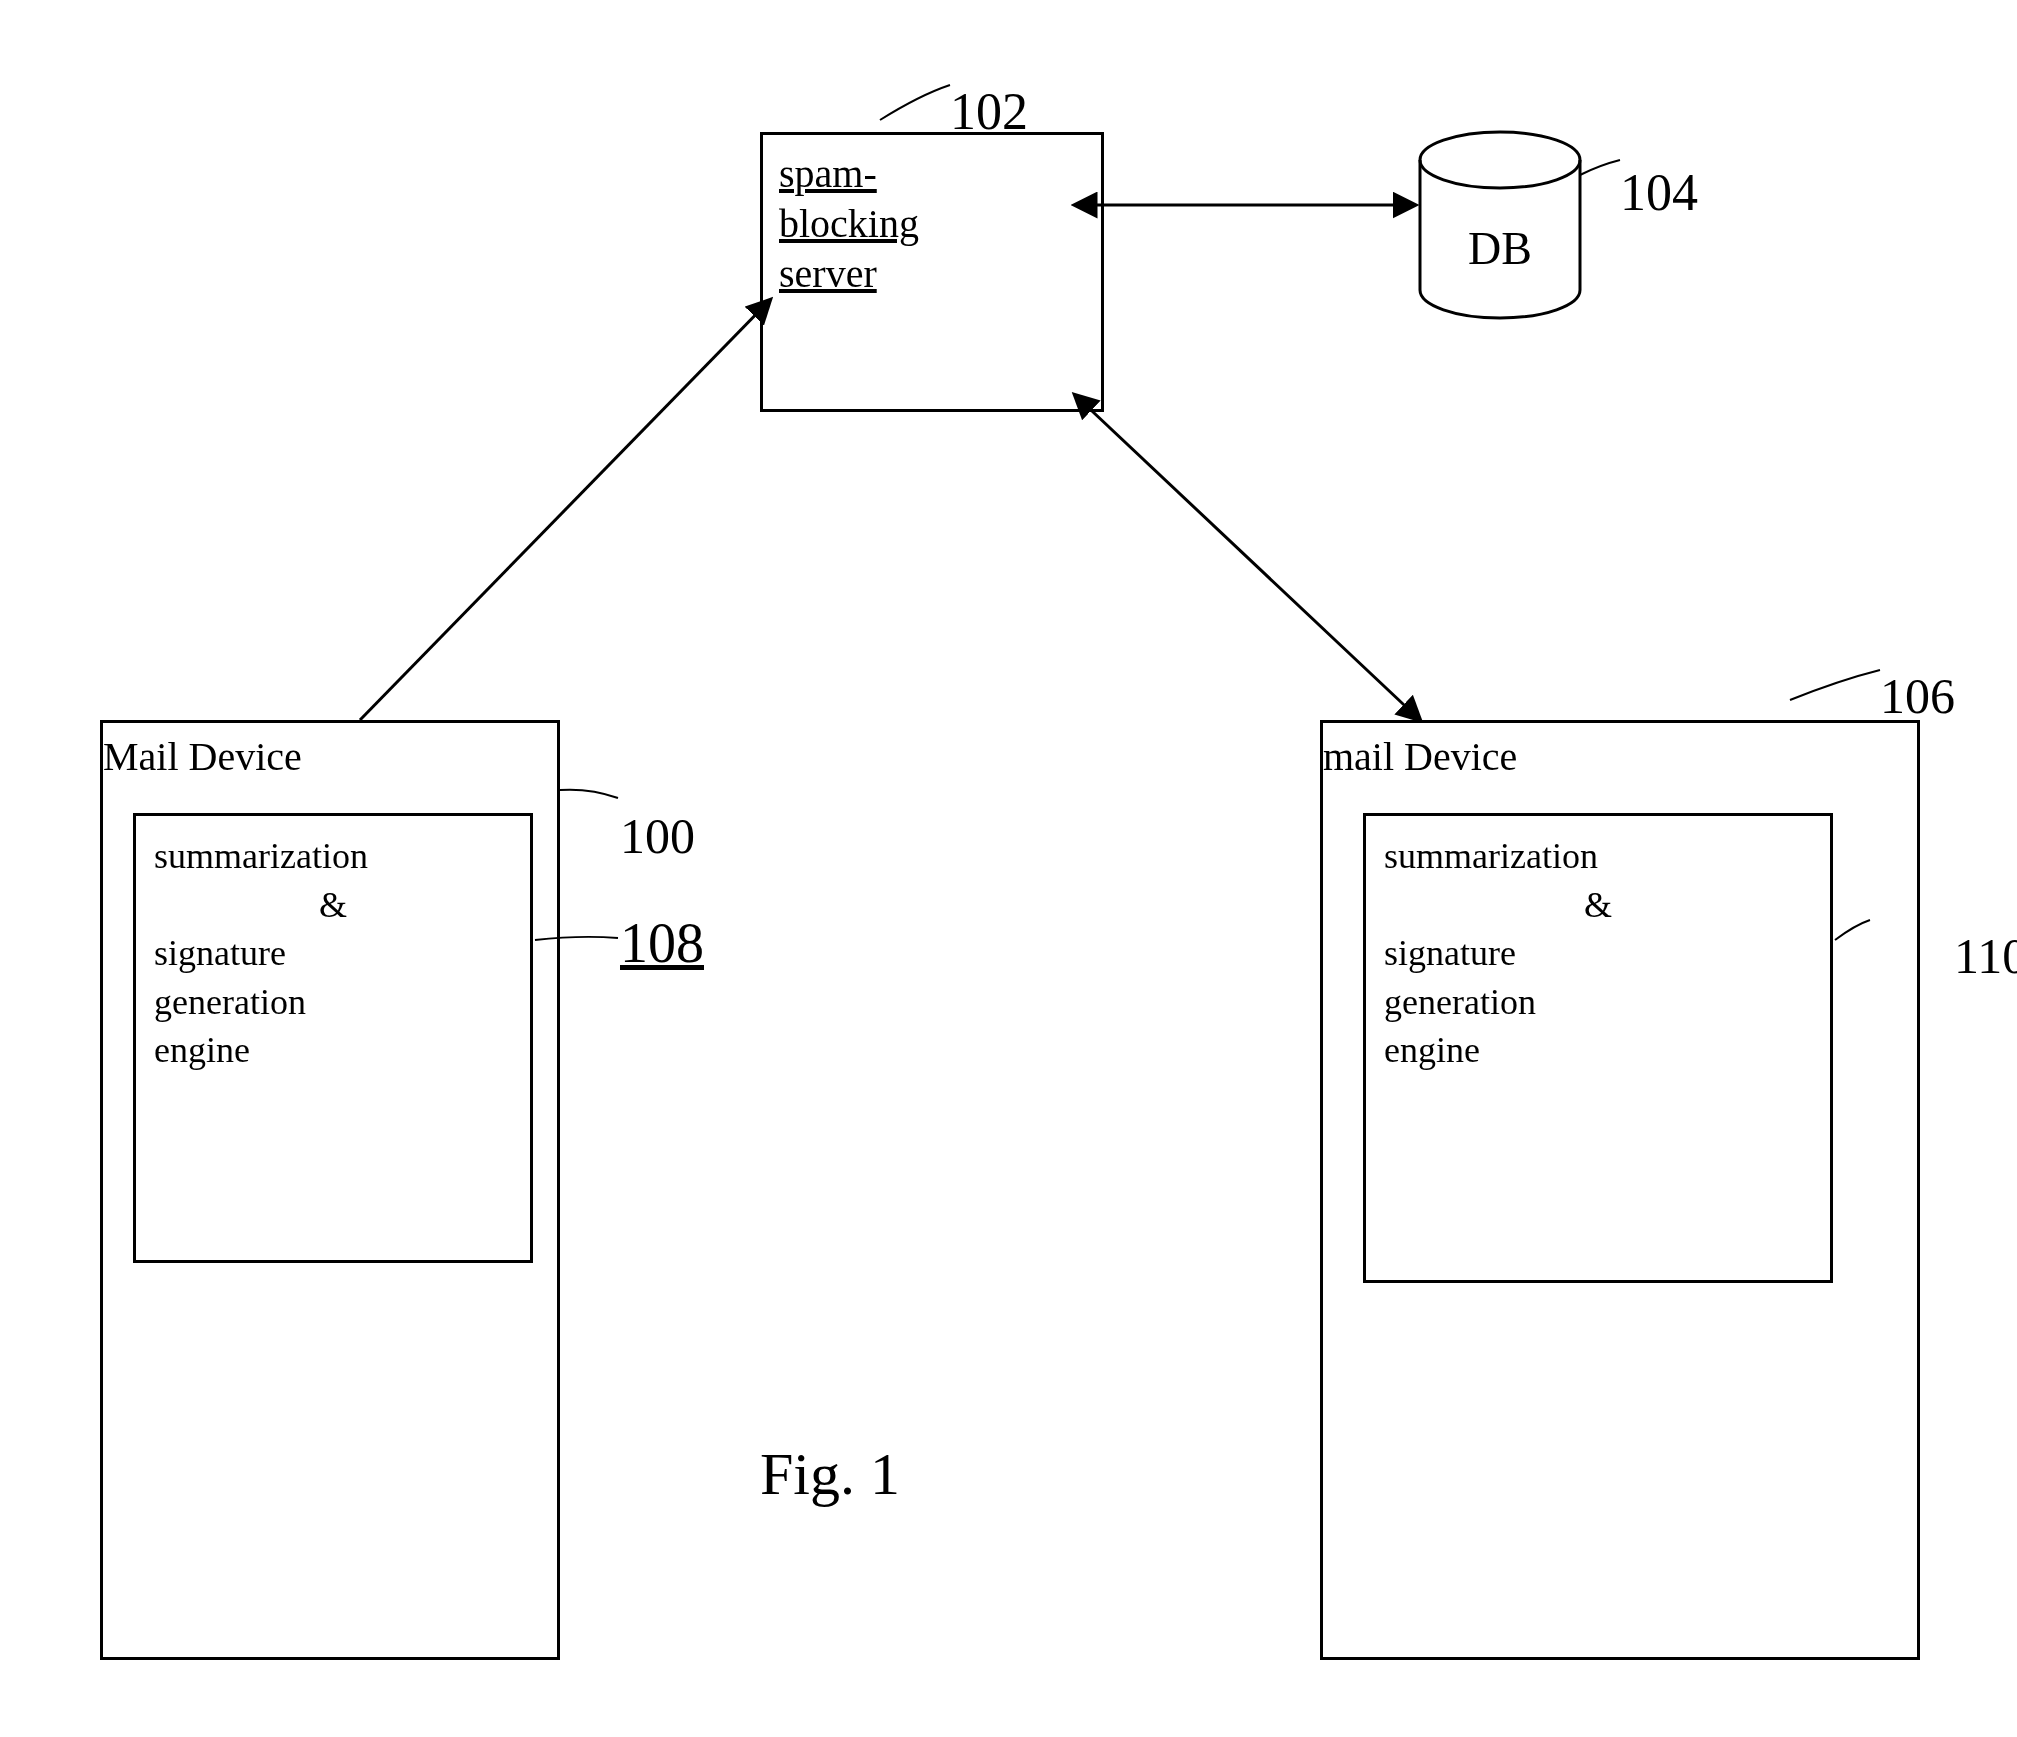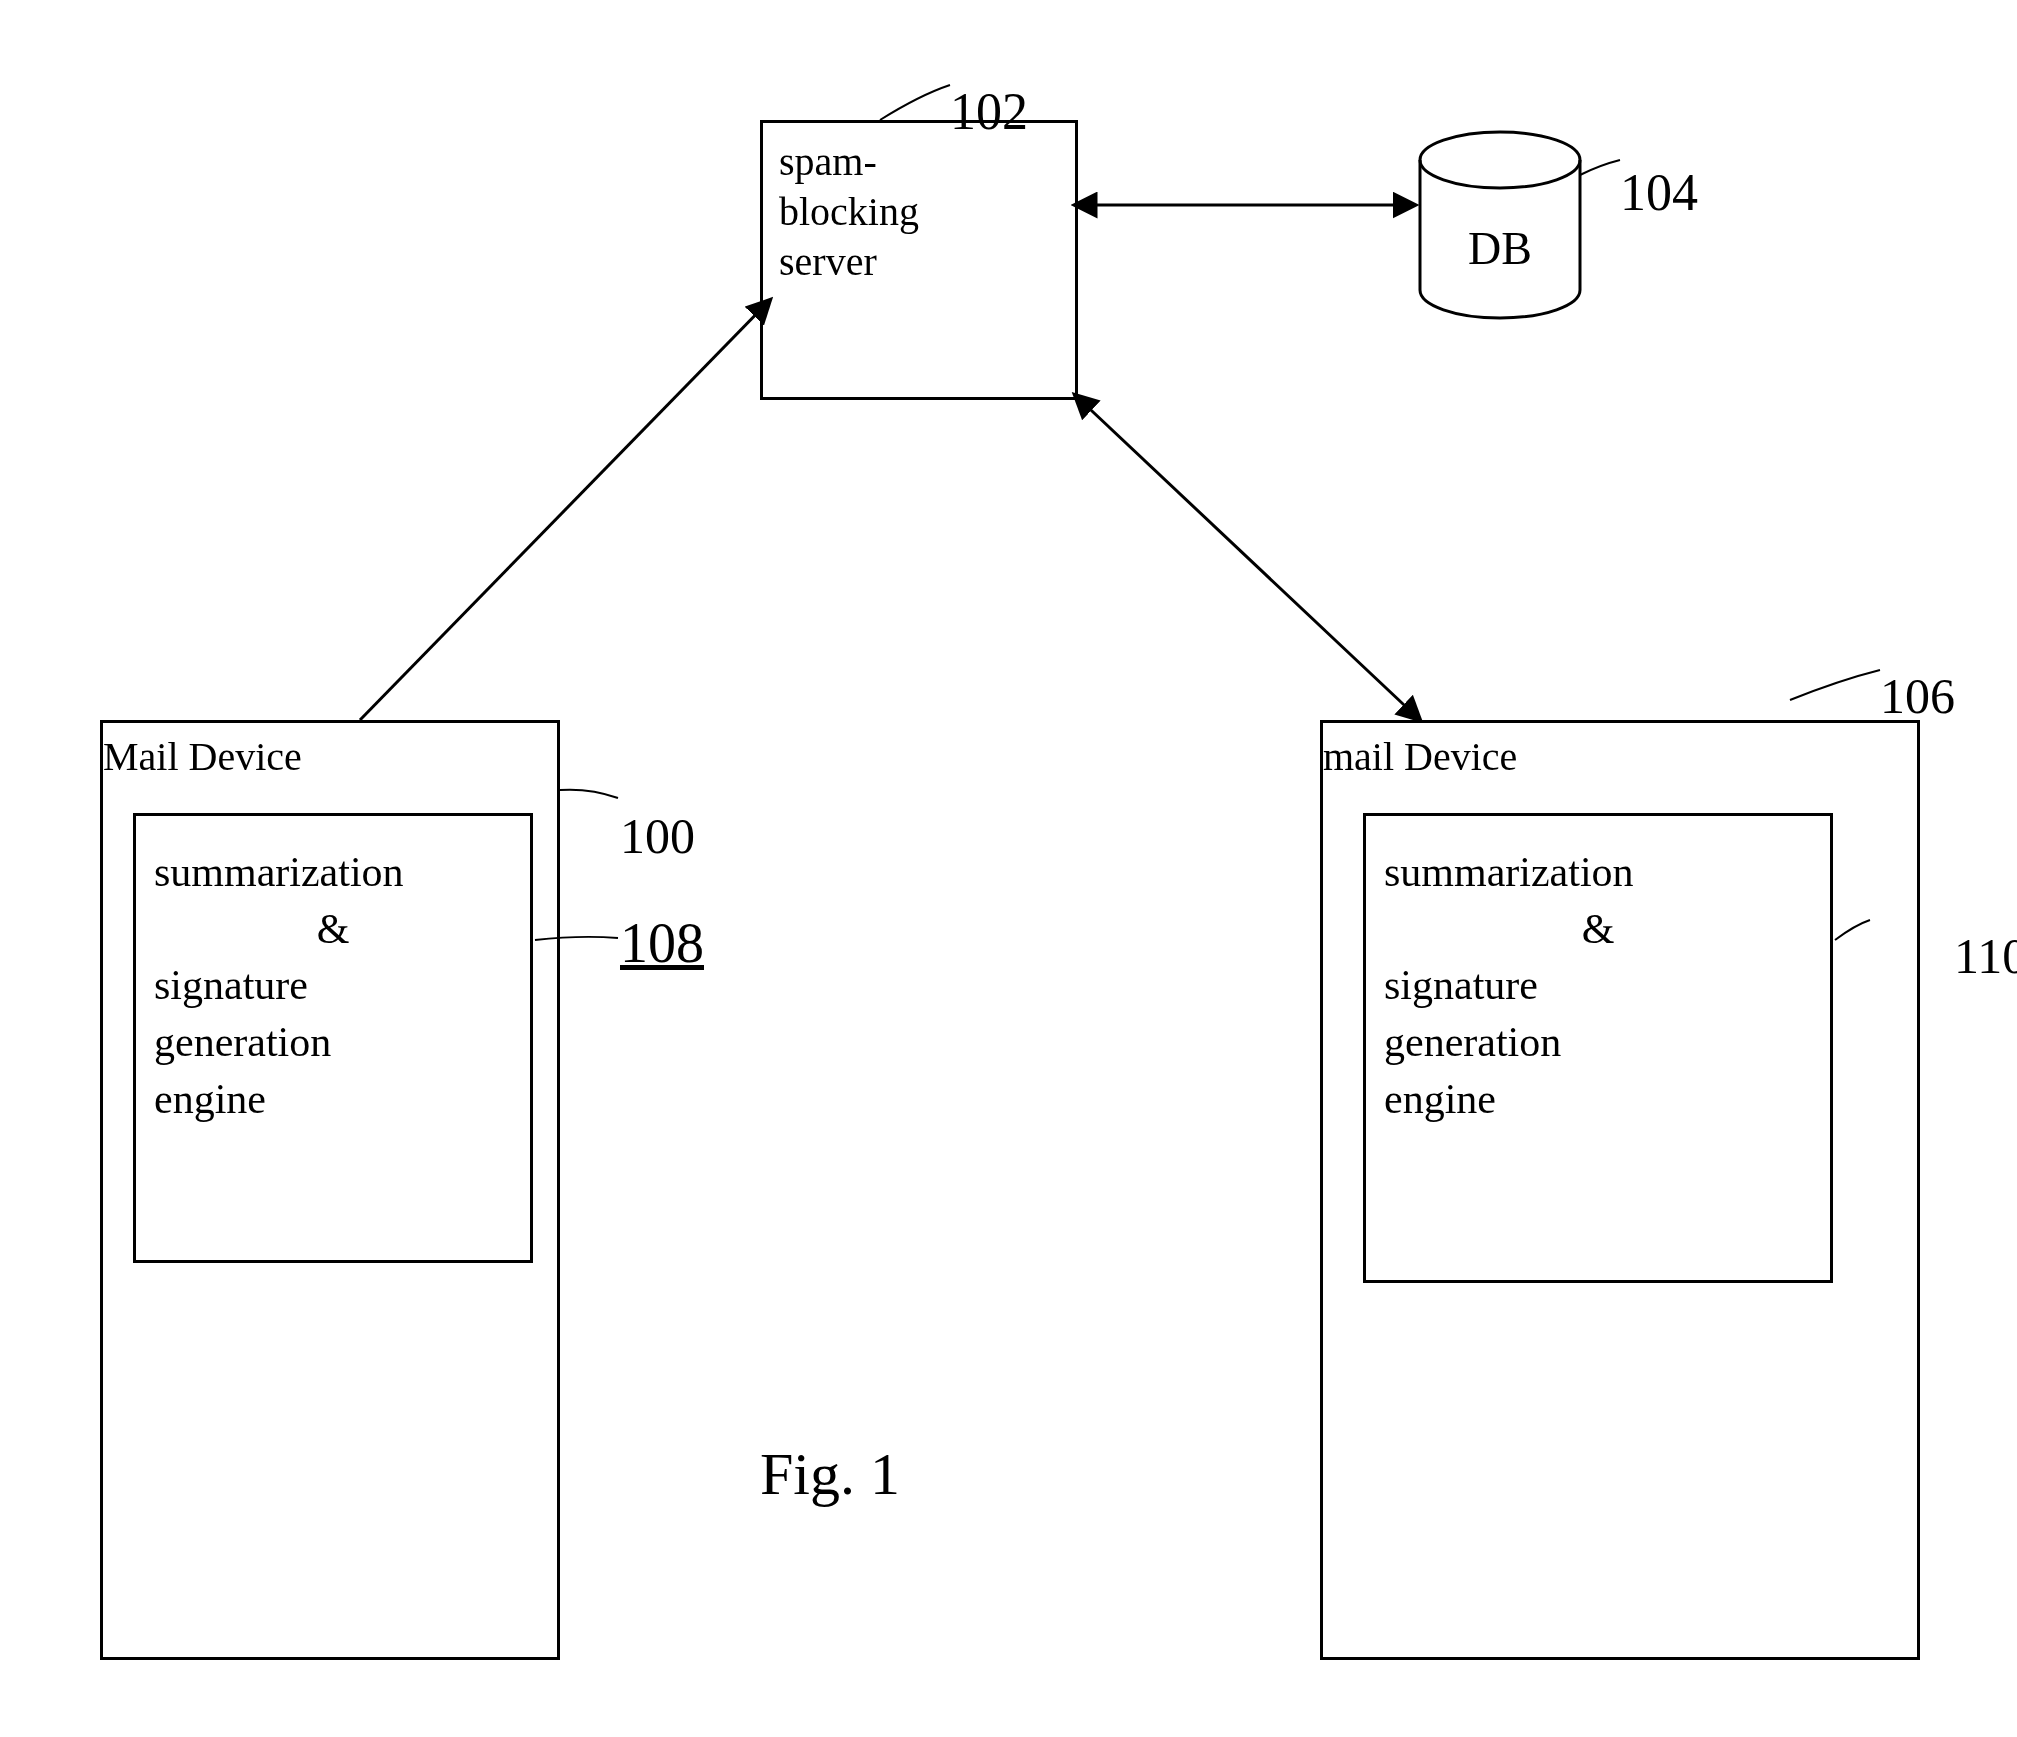--- a/index.html
+++ b/index.html
@@ -40,39 +40,39 @@
     left: 0; top: 0;
     width: 2017px;
     height: 1737px;
     pointer-events: none;
   }
   .title-row {
     padding: 10px 14px 0 0;
     font-size: 40px;
   }
   .engine {
-    font-size: 42px;
-    padding: 28px 18px;
+    font-size: 36px;
+    padding: 16px 18px;
   }
   .server-text {
     font-size: 40px;
     padding: 14px 16px;
     line-height: 1.25;
   }
   .fig {
     position: absolute;
     font-size: 60px;
   }
 </style>
 </head>
 <body>
 
 <div class="canvas">
 
-  <div class="box" style="left:760px; top:120px; width:318px; height:280px;">
+  <div class="box" style="left:760px; top:132px; width:344px; height:280px;text-decoration:underline;">
     <div class="server-text inner-text">
       <div>spam-</div>
       <div>blocking</div>
       <div>server</div>
     </div>
   </div>
   <div class="label" style="left:950px; top:55px; font-size:52px;">102</div>
 
   <svg class="overlay">
     <g fill="#fff" stroke="#000" stroke-width="3">

